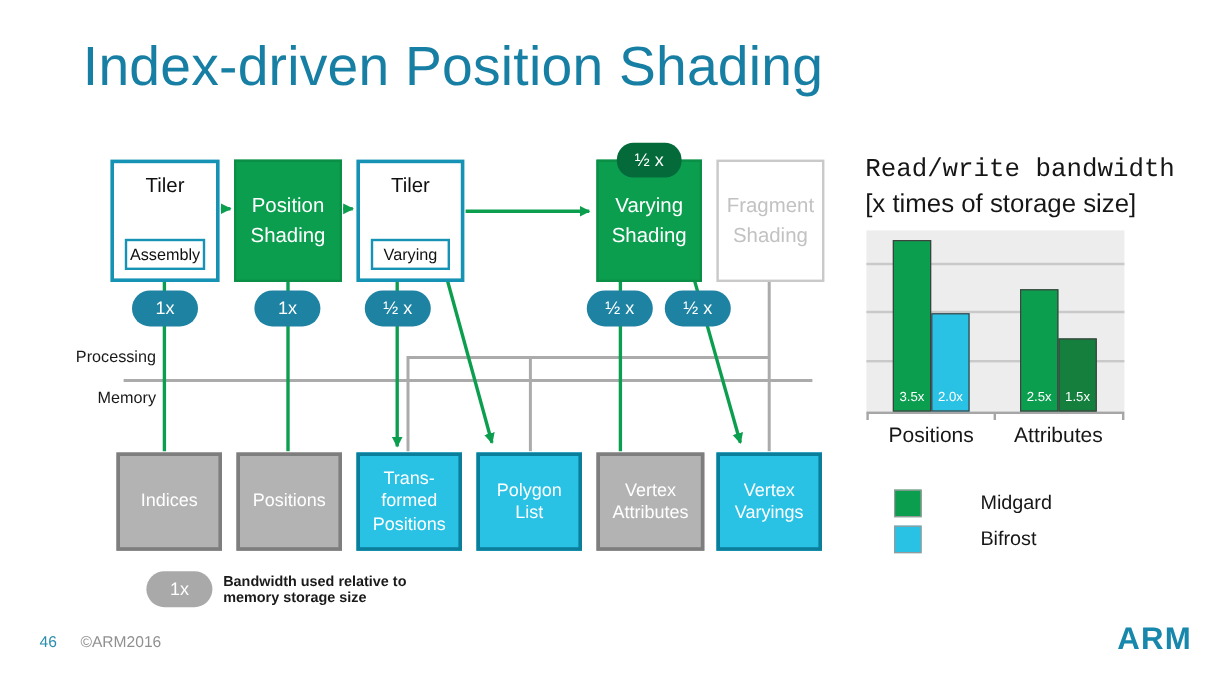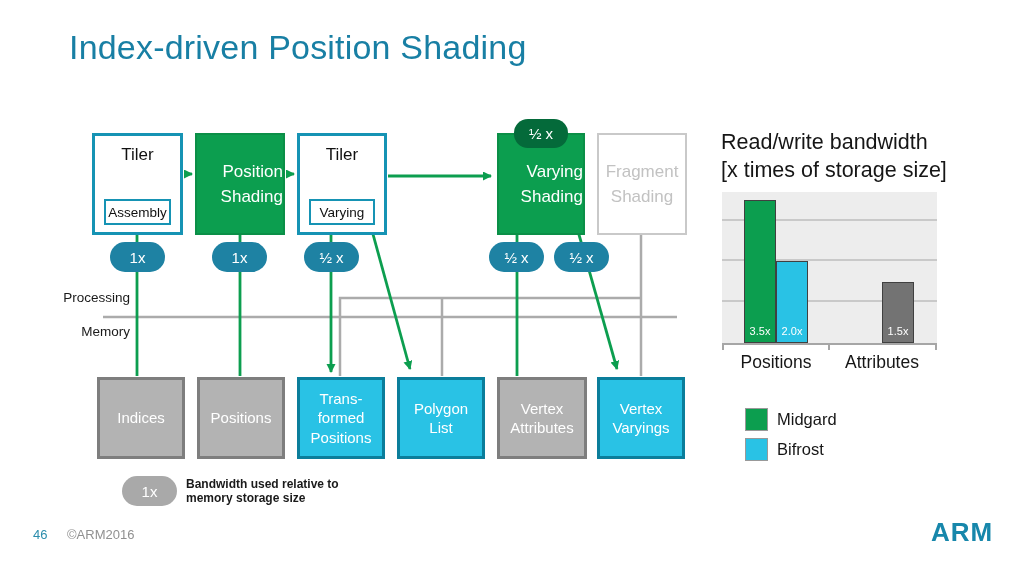--- a/index.html
+++ b/index.html
@@ -1,30 +1,30 @@
 <!DOCTYPE html>
 <html><head>
 <meta charset="utf-8">
 <style>
   html,body{margin:0;padding:0;background:#fff;}
   .slide{position:relative;width:1024px;height:576px;background:#fff;overflow:hidden;
          font-family:"Liberation Sans", sans-serif;}
 
   
-  .slide-title{position:absolute;left:69px;top:28px;margin:0;font-size:34px;font-weight:500;
+  .slide-title{position:absolute;left:69px;top:28px;margin:0;font-size:46px;font-weight:500;
                color:#187fa4;letter-spacing:0.2px;}
 
   
   .wires{position:absolute;left:0;top:0;z-index:1;}
 
   
   .stage{position:absolute;top:133px;height:102px;box-sizing:border-box;z-index:2;text-align:center;}
   .stage.outlined{background:#fff;border:3px solid #1693b4;}
   .stage.green{background:#0c9e4f;border:2px solid #0b8f47;color:#fff;
-               display:flex;flex-direction:column;justify-content:center;text-align:right;}
+               display:flex;flex-direction:column;justify-content:center;}
   .stage.inactive{background:#fff;border:2px solid #c9c9c9;color:#c2c2c2;
                display:flex;flex-direction:column;justify-content:center;}
   .stage-title{font-size:17px;color:#111;margin-top:9px;}
   .stage-line{font-size:17px;line-height:1.5;}
   .sub-box{position:absolute;left:9px;right:9px;bottom:7px;height:22px;border:2px solid #1693b4;
            background:#fff;font-size:13.5px;color:#111;display:flex;align-items:center;justify-content:center;}
   .badge{position:absolute;left:514px;top:119px;width:54px;height:29px;border-radius:14px;
          background:#046a3a;color:#fff;font-size:15px;display:flex;align-items:center;
          justify-content:center;z-index:4;}
 
@@ -41,32 +41,32 @@
        color:#fff;font-size:15px;line-height:1.3;text-align:center;}
   .mem.gray{background:#b3b3b3;border:3px solid #7e7e7e;}
   .mem.cyan{background:#29c2e5;border:3px solid #0b7e9b;}
 
   
   .legend-pill{top:476px;left:122px;background:#a9a9a9;z-index:2;}
   .legend-text{position:absolute;left:186px;top:477px;font-size:12px;font-weight:600;
                color:#1a1a1a;line-height:1.2;z-index:2;}
 
   
-  .chart-title{position:absolute;left:721px;top:130px;font-size:21.5px;color:#161616;}
+  .chart-title{position:absolute;left:721px;top:130px;font-size:21.5px;color:#161616;font-family:Liberation Mono, monospace;}
   .chart-subtitle{position:absolute;left:721px;top:158px;font-size:21.5px;color:#161616;}
   .chart-plot{position:absolute;left:722px;top:192px;width:215px;height:151px;background:#ededed;
               border-bottom:2px solid #a6a6a6;z-index:2;}
   .gridline{position:absolute;left:0;right:0;height:2px;background:#c9c9c9;}
   .bar{position:absolute;bottom:0;box-sizing:border-box;border:1px solid #404040;}
   .bar-label{position:absolute;bottom:5px;left:0;right:0;text-align:center;font-size:11px;color:#fff;}
   .tick{position:absolute;bottom:-7px;width:2px;height:5px;background:#a6a6a6;}
   .chart-categories{position:absolute;left:722px;top:352px;width:215px;height:24px;z-index:2;}
   .cat-label{position:absolute;top:0;transform:translateX(-50%);font-size:17.5px;color:#161616;}
   .chart-legend{position:absolute;left:745px;top:408px;z-index:2;}
-  .legend-row{display:flex;align-items:center;height:23px;margin-bottom:7px;}
+  .legend-row{display:flex;align-items:center;height:23px;margin-bottom:7px;gap:40px;}
   .legend-swatch{width:23px;height:23px;border:1px solid #999;box-sizing:border-box;margin-right:9px;}
   .legend-label{font-size:16.5px;color:#161616;}
 
   
   .page-number{position:absolute;left:33px;top:527px;font-size:13px;color:#2b8dac;}
   .copyright{position:absolute;left:67px;top:527px;font-size:13px;color:#909090;}
   .arm-logo{position:absolute;left:931px;top:517px;font-size:26px;font-weight:bold;color:#1787ab;letter-spacing:1px;}
 </style>
 </head>
 <body>
@@ -167,21 +167,24 @@
   <div class="chart-plot">
       <div class="gridline" style="bottom: 41px;"></div>
       <div class="gridline" style="bottom: 82px;"></div>
       <div class="gridline" style="bottom: 122px;"></div>
       <div class="bar" style="left: 22px; width: 32px; height: 143px; background: rgb(12, 158, 79);">
         <span class="bar-label">3.5x</span>
       </div>
       <div class="bar" style="left: 54px; width: 32px; height: 82px; background: rgb(41, 194, 229);">
         <span class="bar-label">2.0x</span>
       </div>
-      <div class="bar" style="left: 160px; width: 32px; height: 61px; background: #737373;">
+      <div class="bar" style="left: 128px; width: 32px; height: 102px; background: rgb(12, 158, 79);">
+        <span class="bar-label">2.5x</span>
+      </div>
+      <div class="bar" style="left: 160px; width: 32px; height: 61px; background: #15803d;">
         <span class="bar-label">1.5x</span>
       </div>
       <div class="tick" style="left: 0px;"></div>
       <div class="tick" style="left: 106px;"></div>
       <div class="tick" style="left: 213px;"></div>
     </div>
   <div class="chart-categories">
       <div class="cat-label" style="left: 54px;">Positions</div>
       <div class="cat-label" style="left: 160px;">Attributes</div>
     </div>

